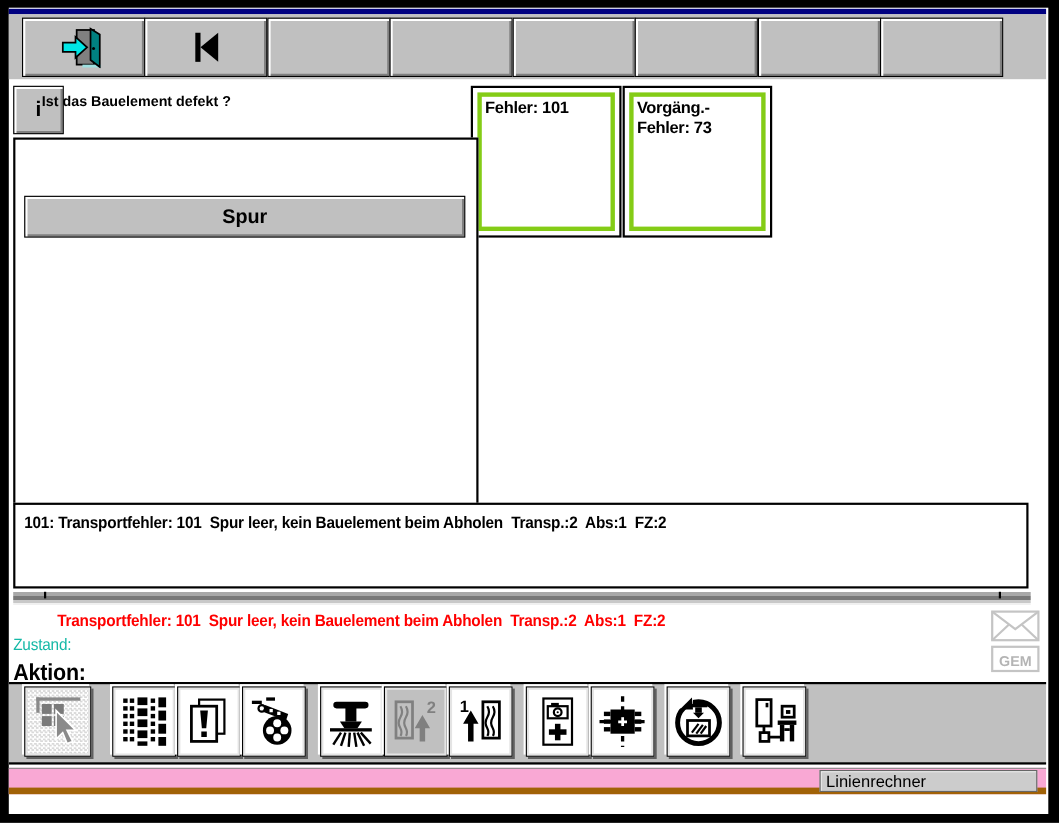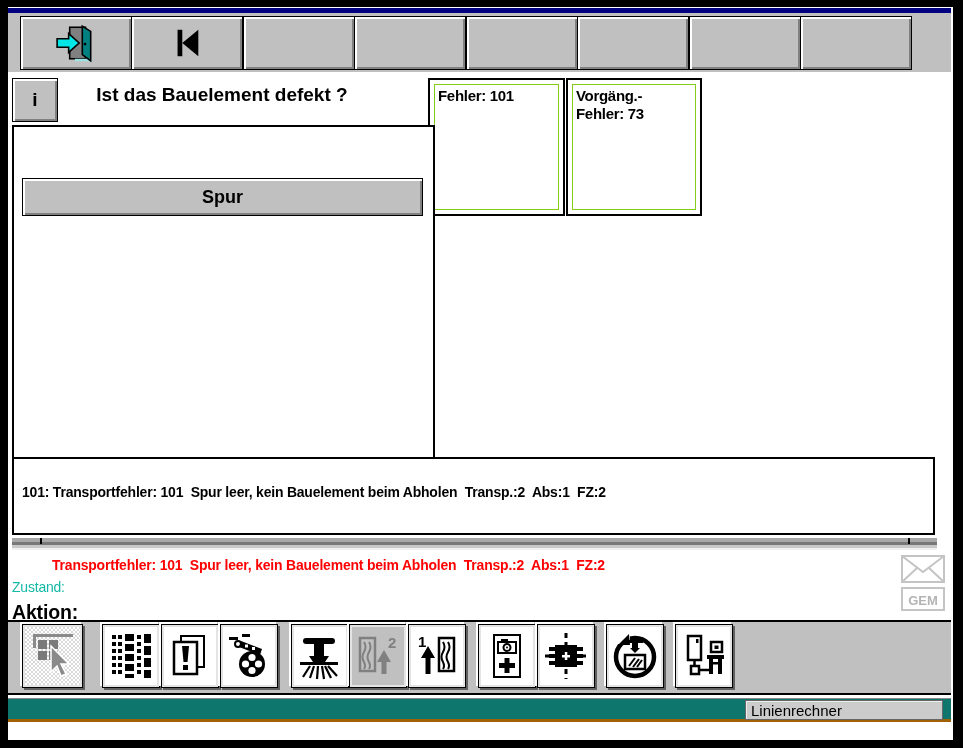--- a/index.html
+++ b/index.html
@@ -12,48 +12,48 @@
   
   .raised{
     background:#c0c0c0;border:1px solid #000;
     box-shadow: inset 2px 2px 0 #ffffff, inset -2px -2px 0 #808080;
   }
   #accent-line{left:8px;top:8px;width:943px;height:5px;background:#000080;}
   #top-toolbar{left:8px;top:13px;width:943px;height:59px;background:#c0c0c0;}
   .nav-btn{position:absolute;top:3px;width:110px;height:52px;display:flex;align-items:center;justify-content:center;}
   #info-btn{left:12px;top:78px;width:44px;height:42px;font-weight:bold;font-size:19px;
     display:flex;align-items:center;justify-content:center;}
-  #question-title{left:22px;top:84px;width:400px;text-align:center;font-weight:bold;font-size:19px;color:#000;white-space:pre;}
+  #question-title{left:38px;top:84px;width:400px;text-align:left;font-weight:bold;font-size:13px;color:#000;white-space:pre;}
   .err-box{border:2px solid #000;background:#fff;}
-  .err-box-inner{position:absolute;left:4px;top:4px;right:4px;bottom:4px;border:1px solid #84cc16;
+  .err-box-inner{position:absolute;left:4px;top:4px;right:4px;bottom:4px;border:4px solid #84cc16;
     font-weight:bold;font-size:15px;padding:2px 3px;line-height:18px;letter-spacing:-0.3px;}
   #qa-panel{left:12px;top:125px;width:419px;height:331px;border:2px solid #000;background:#fff;}
   .answer-btn{position:absolute;left:8px;width:399px;height:36px;display:flex;align-items:center;justify-content:center;
     font-weight:bold;font-size:18px;}
   #message-box{left:12px;top:457px;width:919px;height:74px;border:2px solid #000;background:#fff;}
   .cond{display:inline-block;transform:scaleX(0.93);transform-origin:0 50%;white-space:pre;letter-spacing:-0.2px;}
-  #message-text{position:absolute;left:8px;top:8px;font-weight:bold;font-size:15px;color:#000;margin-top:16px;}
+  #message-text{position:absolute;left:8px;top:8px;font-weight:bold;font-size:15px;color:#000;}
   #splitter{left:12px;top:537px;width:925px;height:13px;
     background:linear-gradient(#ffffff 0 1px,#a8a8a8 1px 5px,#787878 5px 8px,#c8c8c8 8px 11px,#f0f0f0 11px 13px);}
   .tick{position:absolute;top:1px;width:2px;height:6px;background:#000;}
   #error-line{left:12px;top:556px;font-weight:bold;font-size:15px;color:#ff0000;margin-left:40px;}
   #zustand-line{left:12px;top:578px;font-weight:normal;font-size:15px;color:#14b8a6;}
   #aktion-line{left:12px;top:600px;font-weight:bold;font-size:21px;color:#000;}
   #gem-box{left:894px;top:550px;width:58px;height:64px;font-weight:bold;}
   #icon-toolbar{left:8px;top:620px;width:943px;height:75px;background:#c0c0c0;
     border-top:2px solid #000;border-bottom:2px solid #000;box-sizing:border-box;}
   .tool-btn{position:absolute;top:624px;width:58px;height:64px;background:#fff;border:1px solid #000;
     box-shadow: -2px -2px 0 #ffffff, 2px 2px 0 #606060, inset 0 0 0 2px #e4e4e4;
     display:flex;align-items:center;justify-content:center;box-sizing:border-box;}
   .tool-btn.pressed{
     background-image:conic-gradient(#d9d9d9 25%,#ffffff 0 50%,#d9d9d9 0 75%,#ffffff 0);
     background-size:4px 4px;}
   .tool-btn.disabled{background:#c0c0c0;}
-  #status-bar{left:8px;top:698px;width:943px;height:24px;background:#0f766e;
-    border-top:1px solid #888;border-bottom:3px solid #a16207;box-sizing:border-box;}
+  #status-bar{left:8px;top:698px;width:943px;height:24px;background:#f9a8d4;
+    border-top:1px solid #888;border-bottom:6px solid #a16207;box-sizing:border-box;}
   #computer-name-field{position:absolute;left:737px;top:1px;width:198px;height:20px;background:#cccccc;
     border:1px solid #666;box-shadow:inset 1px 1px 0 #eee;
     font-size:15px;color:#000;padding:1px 0 0 5px;box-sizing:border-box;}
   svg{display:block;}
   .svg-num{font-family:"Liberation Sans",sans-serif;font-weight:bold;font-size:15px;}
 </style>
 </head>
 <body>
 
 <div id="screen">

